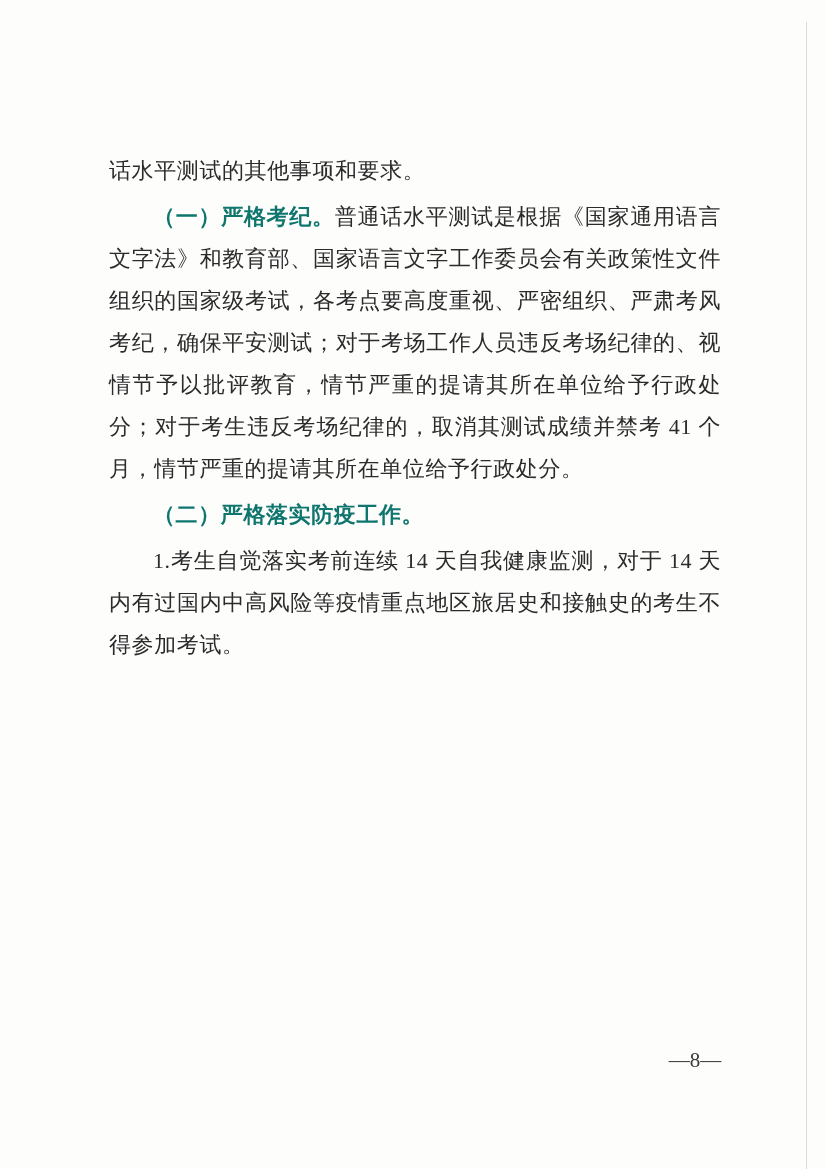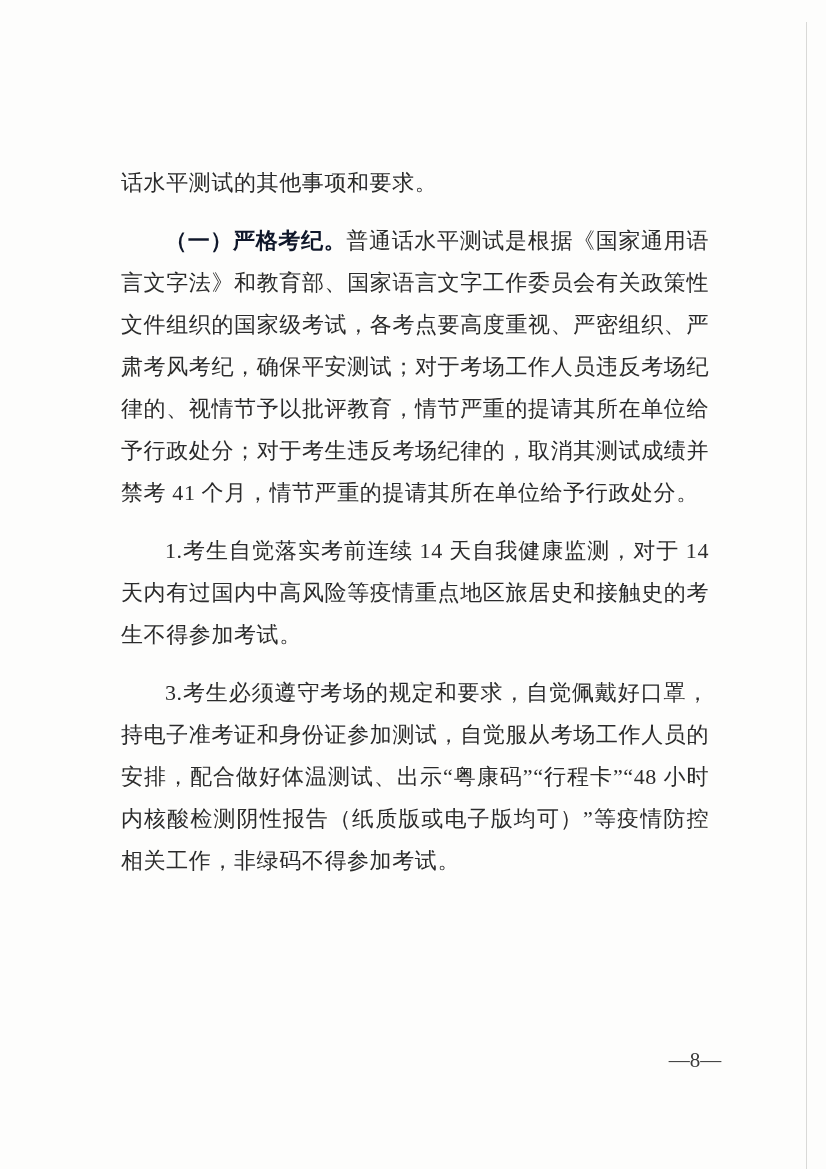--- a/index.html
+++ b/index.html
@@ -33,32 +33,32 @@
   .content {
     position: absolute;
     left: 105px;
     top: 146px;
     width: 620px;
     font-size: 22px;
     line-height: 42px;
     letter-spacing: 0.6px;
   }
   .content p {
-    margin: 16px;
+    margin: 4px;
     text-align: justify;
     text-align-last: left;
     text-indent: 2em;
     word-break: break-all;
   }
   .content p.no-indent {
     text-indent: 0;
   }
   .bold {
     font-weight: bold;
-    color: #0f172a;
+    color: #0f766e;
   }
   .footer-page-number {
     position: absolute;
     top: 1046px;
     left: 655px;
     width: 80px;
     font-size: 21px;
     line-height: 28px;
     text-align: center;
     color: #3a3a3a;
@@ -69,26 +69,26 @@
 <body>
 
 <div class="page">
 
   <div class="content">
 
     <p class="no-indent"><span>话水平测试的其他事项和要求。</span></p>
 
     <p><span class="bold">（一）严格考纪。</span><span>普通话水平测试是根据《国家通用语言文字法》和教育部、国家语言文字工作委员会有关政策性文件组织的国家级考试，各考点要高度重视、严密组织、严肃考风考纪，确保平安测试；对于考场工作人员违反考场纪律的、视情节予以批评教育，情节严重的提请其所在单位给予行政处分；对于考生违反考场纪律的，取消其测试成绩并禁考 41 个月，情节严重的提请其所在单位给予行政处分。</span></p>
 
+    <p><span class="bold">（二）严格落实防疫工作。</span></p>
 
 
     <p><span>1.考生自觉落实考前连续 14 天自我健康监测，对于 14 天内有过国内中高风险等疫情重点地区旅居史和接触史的考生不得参加考试。</span></p>
 
 
-    <p><span>3.考生必须遵守考场的规定和要求，自觉佩戴好口罩，持电子准考证和身份证参加测试，自觉服从考场工作人员的安排，配合做好体温测试、出示“粤康码”“行程卡”“48 小时内核酸检测阴性报告（纸质版或电子版均可）”等疫情防控相关工作，非绿码不得参加考试。</span></p>
 
   </div>
 
   <div class="footer-page-number">—8—</div>
 
   <div class="scan-edge"></div>
 
 </div>
 
 </body></html>

